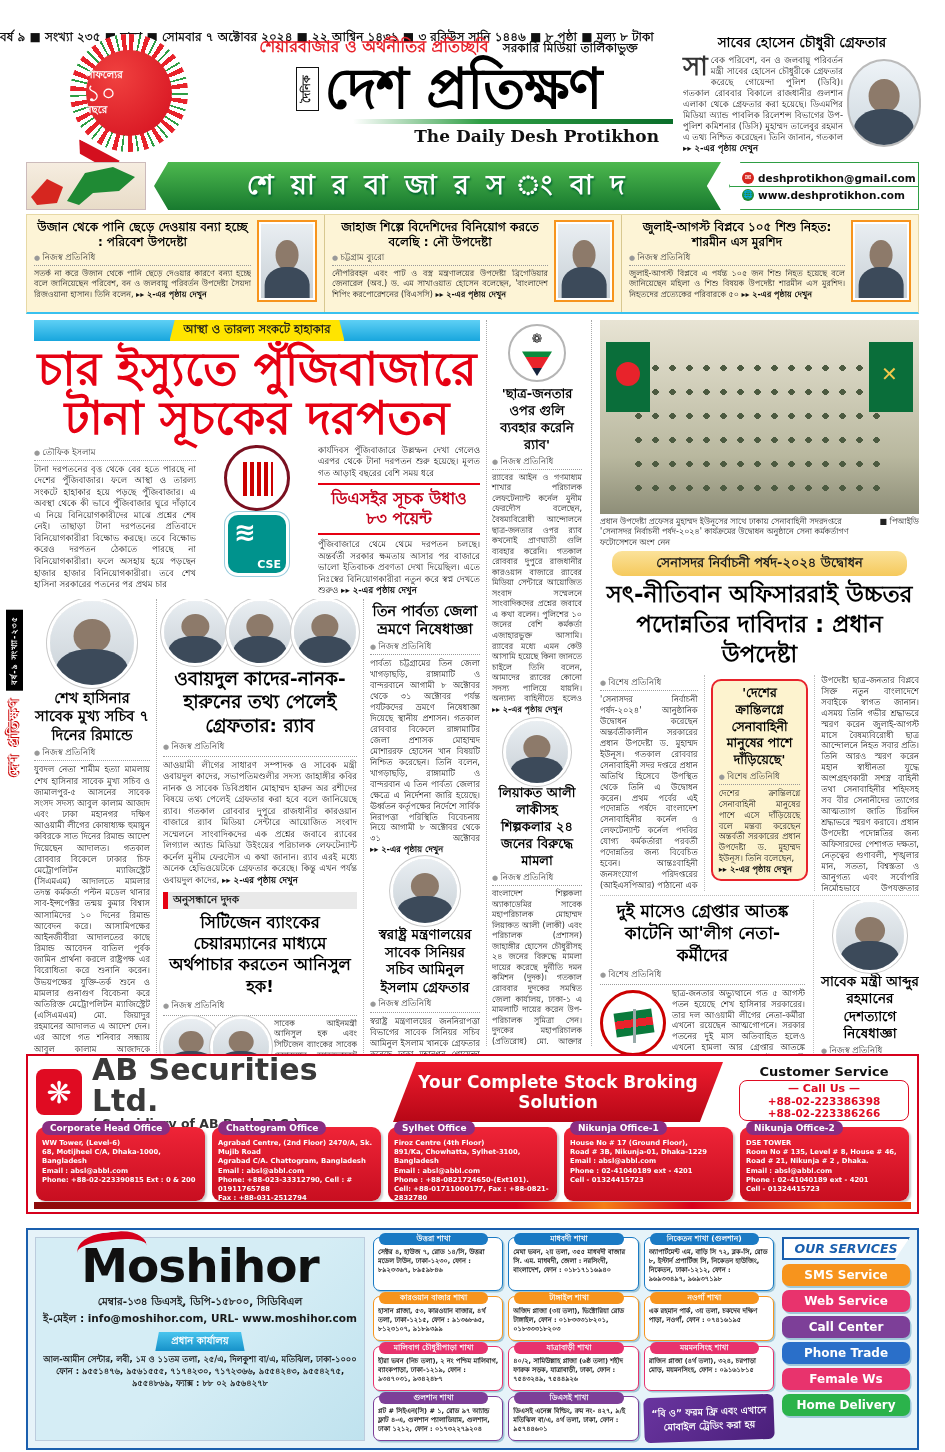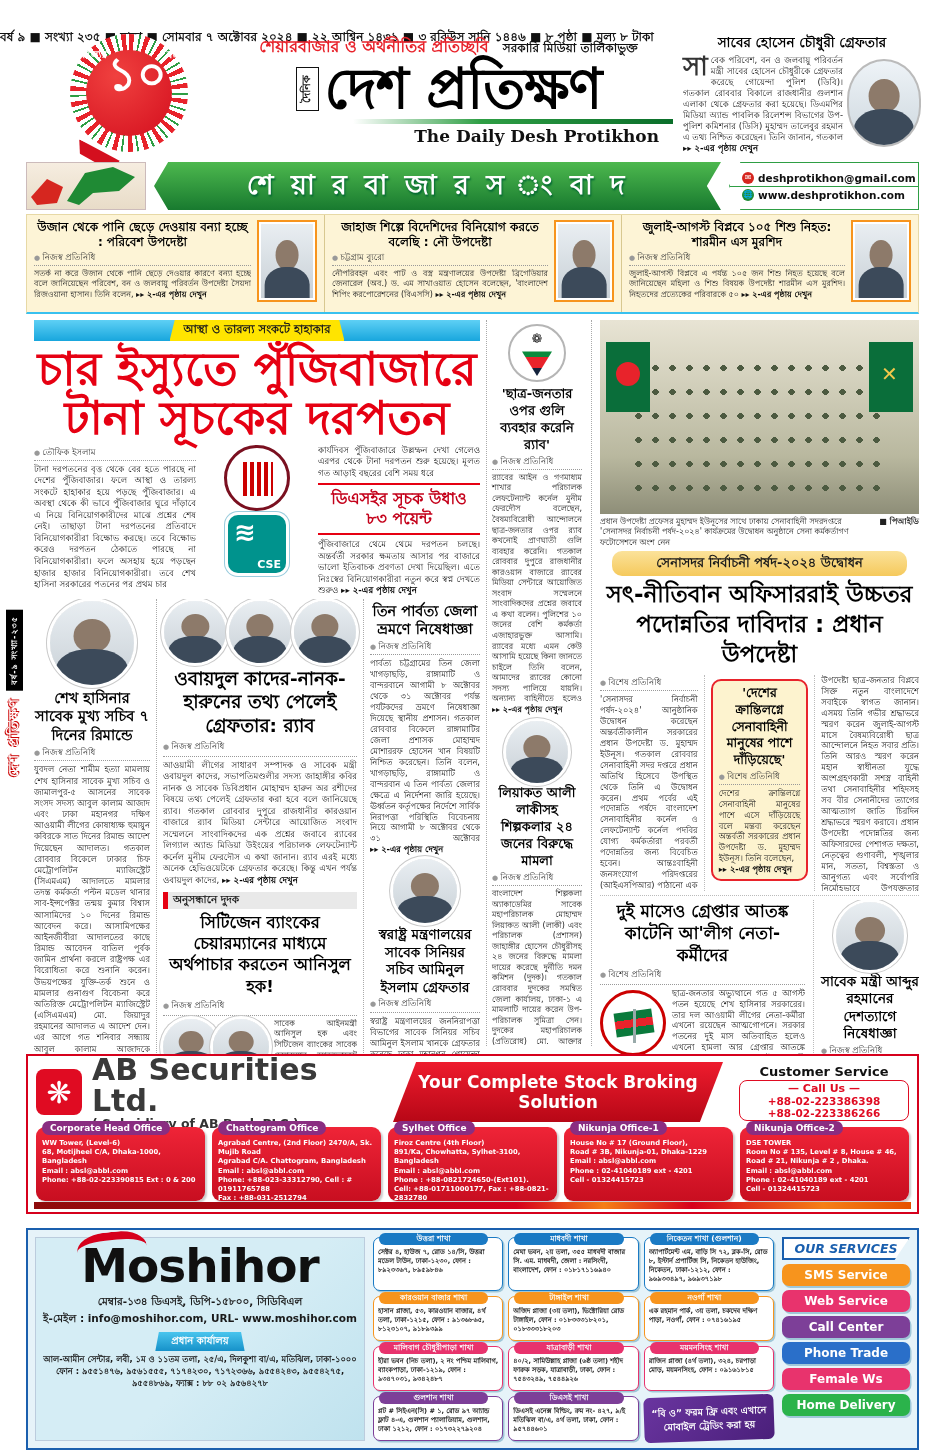--- a/index.html
+++ b/index.html
@@ -7,23 +7,23 @@
   .page{width:945px;height:1452px;background:#fff;position:relative;overflow:hidden;margin:0 auto;color:#1a1a1a}
   
   .dateline{text-align:left;font-size:12px;font-weight:bold;padding-top:28px;height:30px;color:#111}
   
   .masthead{display:flex;height:130px;padding:2px 24px 0 44px;gap:10px}
   .badge{width:170px;position:relative;flex:0 0 auto}
   .badge .ring{width:118px;height:118px;border-radius:50%;margin:2px auto 0;
     background:repeating-conic-gradient(#e8232b 0 5deg,#fff 5deg 10deg,#2e9e44 10deg 12deg,#fff 12deg 16deg);
     display:flex;align-items:center;justify-content:center}
   .badge .core{width:86px;height:86px;border-radius:50%;background:radial-gradient(circle at 35% 30%,#f0413f,#d40f1e);
-    color:#fff;text-align:left;display:flex;flex-direction:row;justify-content:center;line-height:1.05}
+    color:#fff;text-align:left;display:flex;flex-direction:column;justify-content:center;line-height:1.05}
   .badge .core .t1{font-size:10px;font-weight:bold}
-  .badge .core .t2{font-size:46px;font-weight:bold}
+  .badge .core .t2{font-size:23px;font-weight:normal}
   .badge .core .t3{font-size:10px;font-weight:bold}
   .badge .rib{position:absolute;left:30px;bottom:-4px;width:46px;height:16px;background:#d40f1e;transform:rotate(24deg);clip-path:polygon(0 0,100% 20%,86% 100%,14% 80%)}
   .mast-center{flex:1 1 auto;text-align:center;position:relative}
   .tagline-row{display:flex;justify-content:center;gap:14px;align-items:baseline;margin-top:2px}
   .tagline{color:#e8232b;font-size:16px;font-weight:bold}
   .listed{color:#111;font-size:12px;font-weight:bold}
   .title-row{display:flex;align-items:center;justify-content:center;gap:6px}
   .daily{writing-mode:vertical-rl;transform:rotate(180deg);font-size:11px;font-weight:bold;border:1px solid #111;padding:2px 1px;height:44px}
   .mast-title{font-size:56px;font-weight:bold;color:#000;letter-spacing:-1px;line-height:1.0}
   .mast-under{height:5px;width:320px;margin:2px 0 2px auto;background:linear-gradient(90deg,#fff,#2e9e44 40%,#0a6e2a)}
@@ -109,21 +109,21 @@
   .rab-col .pt-c{width:62px;height:62px;margin:6px auto 2px}
   
   .aphoto{height:194px;background:linear-gradient(#e8e4d4,#b9b89f 70%,#8e8e78),radial-gradient(circle 4px at 9px 9px,#44523a 70%,transparent 71%);position:relative;overflow:hidden}
   .aphoto .crowd{position:absolute;inset:36px 30px 14px;background-image:radial-gradient(circle 5px,#4c5a40 62%,transparent 63%);background-size:17px 24px}
   .aphoto .flag{position:absolute;top:22px;width:44px;height:70px}
   .aphoto .flag.bd{left:6px;background:#0a6e3a}
   .aphoto .flag.bd::after{content:"";position:absolute;left:10px;top:20px;width:24px;height:24px;border-radius:50%;background:#e8232b}
   .aphoto .flag.army{right:6px;background:#0a6e3a}
   .aphoto .flag.army::after{content:"✕";position:absolute;left:12px;top:20px;color:#f2c84b;font-size:20px;font-weight:bold}
   .acap{font-size:8px;line-height:1.3;color:#222;margin:3px 0;display:flex;justify-content:space-between;gap:8px}
-  .acap .credit{white-space:nowrap;font-weight:bold}
+  .acap .credit{white-space:nowrap;font-weight:normal}
   .akick{background:linear-gradient(#fbe29a,#f5c95c);border-radius:10px;text-align:center;font-size:13px;font-weight:bold;padding:2px 0;margin:2px 12px}
   .army-h{font-size:23px;line-height:1.3;font-weight:bold;text-align:center;color:#000;margin:4px 0 5px}
   .army-body{display:flex;gap:6px;height:216px}
   .army-body .ac{font-size:8.3px;line-height:1.32;text-align:justify;flex:1 1 0}
   .army-body .ac+.ac{border-left:1px dotted #bbb;padding-left:6px}
   .inset{border:2px solid #e8232b;border-radius:10px;background:#fdf3cf;padding:4px 6px;font-size:8.3px;line-height:1.3;text-align:justify;margin-top:4px}
   .inset h4{color:#000;font-size:12.5px;line-height:1.35;text-align:center;font-weight:bold}
   .rz-bottom{display:flex;gap:8px;height:212px;margin-top:4px;border-top:1px dotted #bbb;padding-top:4px}
   .league{flex:1 1 auto}
   .league h3{font-size:17px;line-height:1.3;text-align:center;color:#000}

